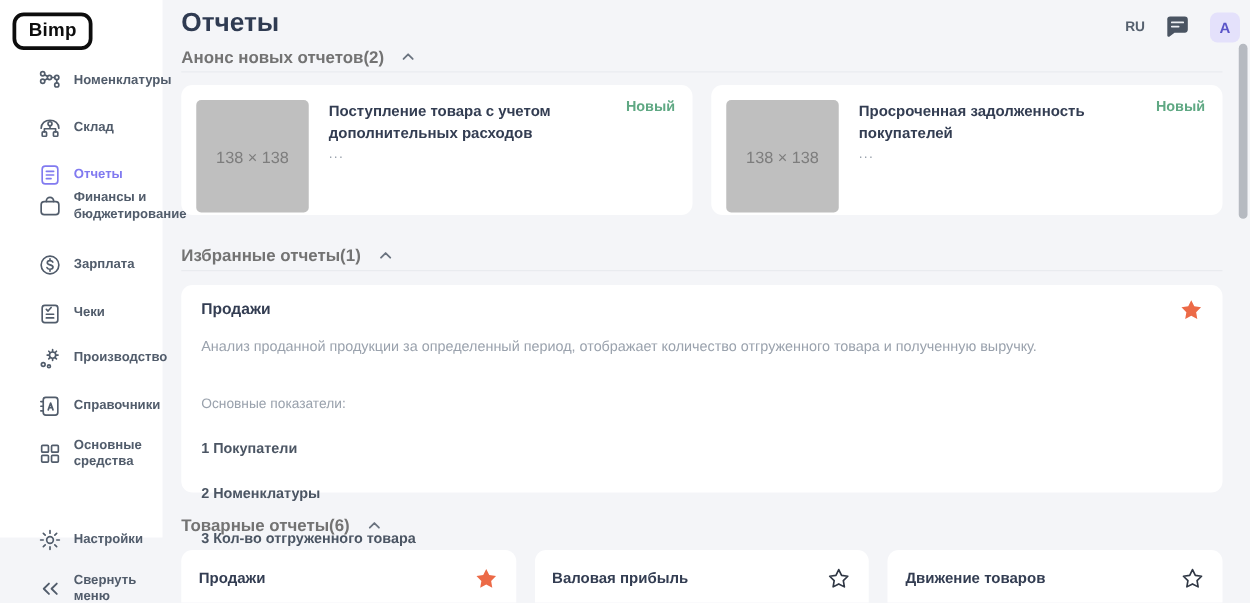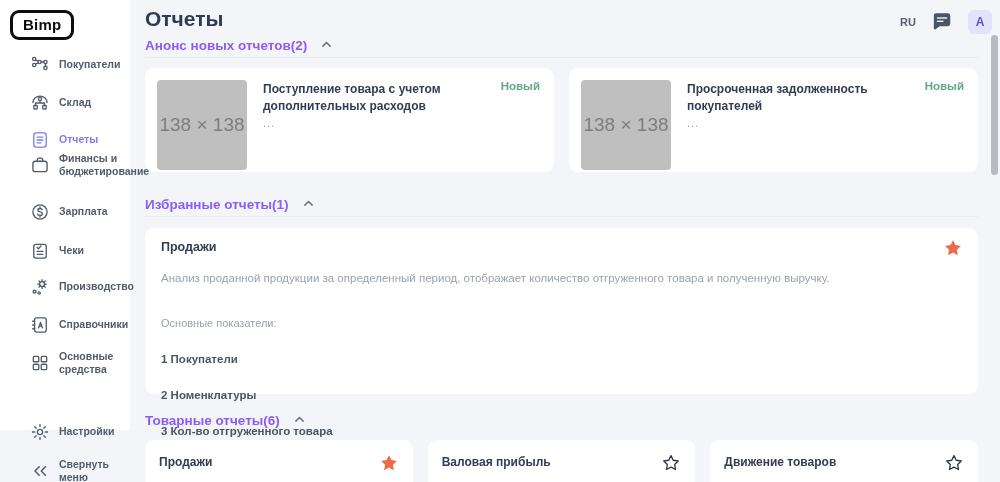--- a/index.html
+++ b/index.html
@@ -45,34 +45,34 @@
   .lang { font-size:11px; font-weight:bold; color:#55606e; cursor:pointer; }
   .chat-btn { width:22px; height:22px; cursor:pointer; }
   .chat-btn svg { width:22px; height:22px; display:block; }
   .avatar {
     width:24px; height:24px; border-radius:6px; background:#e4e1fb;
     color:#5a54c8; font-size:12px; font-weight:bold;
     display:flex; align-items:center; justify-content:center; cursor:pointer;
   }
   .section-head {
     position:absolute; left:15px;
-    display:flex; align-items:flex-start; gap:13px;
-    font-size:13.5px; font-weight:bold; color:#8b5cf6;
+    display:flex; align-items:center; gap:13px;
+    font-size:13.5px; font-weight:bold; color:#737373;
   }
   .chev { width:13px; height:13px; cursor:pointer; }
   .chev svg { width:13px; height:13px; display:block; }
   .divider { position:absolute; left:15px; right:22px; height:1px; background:#e9ebef; }
   .row { position:absolute; left:15px; right:22px; display:flex; gap:15px; }
   .card { background:#fff; border-radius:9px; position:relative; }
   
   .row-ann { top:68px; height:104px; }
   .ann-card { flex:1; display:flex; padding:12px 14px 12px 12px; gap:16px; }
   .thumb {
     width:90px; height:90px; flex:none; background:#bfbfbf; border-radius:4px;
-    color:#7d7d7d; font-size:19px;
+    color:#7d7d7d; font-size:13px;
     display:flex; align-items:center; justify-content:center;
   }
   .ann-title {
     font-size:12px; font-weight:bold; color:#333d52; line-height:1.4;
     max-width:225px; padding-top:1px;
   }
   .ann-sub { font-size:11px; color:#9aa2ad; margin-top:2px; letter-spacing:1px; }
   .badge { position:absolute; top:12px; right:14px; font-size:11.5px; font-weight:600; color:#5fa883; }
   
   .fav-card { position:absolute; left:15px; right:22px; top:228px; height:166px; padding:12px 16px; }
@@ -102,21 +102,21 @@
     <span class="nav-icon">
       <svg viewBox="0 0 24 24" fill="none" stroke="currentColor" stroke-width="1.6" stroke-linecap="round">
         <circle cx="5" cy="4.8" r="2"></circle>
           <circle cx="5" cy="12" r="2"></circle>
           <circle cx="11.5" cy="8.4" r="2"></circle>
         <circle cx="18.5" cy="8.4" r="2"></circle>
           <circle cx="18.5" cy="15.5" r="2"></circle>
         <path d="M6.8 5.8l2.9 1.6M6.8 11l2.9-1.6M13.5 8.4h3M18.5 10.4v3.1"></path>
       </svg>
     </span>
-    <span class="nav-label">Покупатели</span>
+    <span class="nav-label">Номенклатуры</span>
   </div>
 
   <div class="nav-item" style="top:93px">
     <span class="nav-icon">
       <svg viewBox="0 0 24 24" fill="none" stroke="currentColor" stroke-width="1.6" stroke-linecap="round" stroke-linejoin="round">
         <path d="M3.5 11.5C3.5 7 7.3 3.8 12 3.8s8.5 3.2 8.5 7.7"></path>
         <circle cx="12" cy="7.2" r="1.9"></circle>
         <rect x="4.5" y="15" width="4.2" height="4.2" rx=".8"></rect>
         <rect x="15.3" y="15" width="4.2" height="4.2" rx=".8"></rect>
         <path d="M12 9.1v2.9M12 12H6.6v3M12 12h5.4v3"></path>

